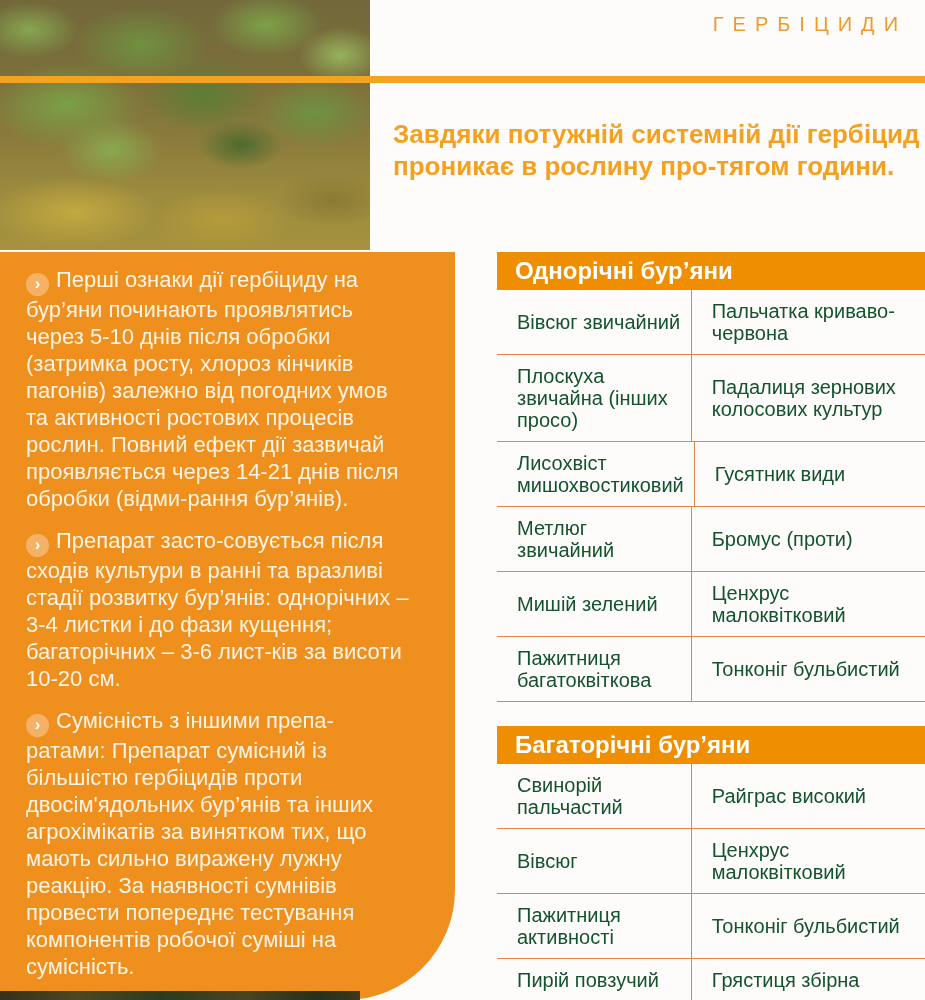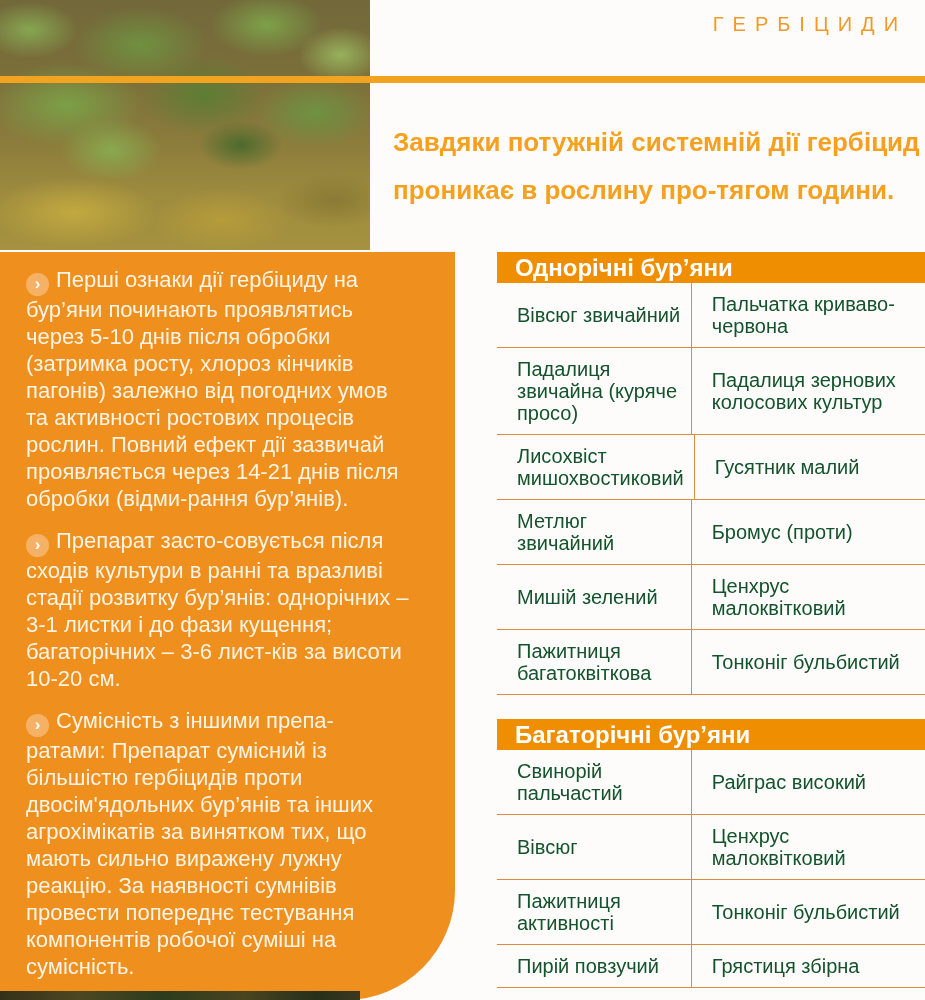--- a/index.html
+++ b/index.html
@@ -44,21 +44,21 @@
   }
   .page-title {
     position:absolute; top:13px; right:18px;
     font-size:20px; font-weight:500; letter-spacing:9px;
     color:#F09A28; white-space:nowrap;
   }
 
   
   .intro {
     position:absolute; left:393px; top:118px; width:528px;
-    font-size:26px; line-height:48px; font-weight:700;
+    font-size:26px; line-height:32px; font-weight:700;
     color:#F5A01E;
   }
 
   
   .info-box {
     position:absolute; left:0; top:252px; width:455px; height:748px;
     background:#EF901E;
     border-radius:0 0 110px 0;
     padding:14px 42px 14px 26px;
     color:#FDF4E6;
@@ -75,21 +75,21 @@
   }
   .bullet-icon span { position:relative; top:-1px; }
 
   
   .tables-col { position:absolute; left:497px; top:252px; width:428px; }
   .wtable { width:100%; }
   .wtable + .wtable { margin-top:24px; }
   .wtable-header {
     background:#EF8E00; color:#FFFFFF;
     font-size:24px; font-weight:700;
-    height:31px; display:flex; align-items:center;
+    height:38px; display:flex; align-items:center;
     padding-left:18px;
   }
   .wrow { display:flex; border-bottom:1px solid #DD8A3F; }
   .wcell {
     font-size:20px; line-height:22px; color:#14532d;
     padding:10px 10px 10px 20px;
     display:flex; align-items:center;
   }
   .wcell.left  { width:208px; }
   .wcell.right { width:252px; border-left:1px solid #DD8A3F; }
@@ -107,46 +107,46 @@
 
 <div class="info-box">
   <p class="bullet">
     <span class="bullet-icon">
         <span>›</span>
       </span><span>Перші ознаки дії гербіциду на бур’яни починають проявлятись через 5-10 днів після обробки (затримка росту, хлороз кінчиків пагонів) залежно від погодних умов та активності ростових процесів рослин. Повний ефект дії зазвичай проявляється через 14-21 днів після обробки (відми-рання бур’янів).</span>
   </p>
   <p class="bullet">
     <span class="bullet-icon">
         <span>›</span>
-      </span><span>Препарат засто-совується після сходів культури в ранні та вразливі стадії розвитку бур’янів: однорічних – 3-1 листки і до фази кущення; багаторічних – 3-6 лист-ків за висоти 10-20 см.</span>
+      </span><span>Препарат засто-совується після сходів культури в ранні та вразливі стадії розвитку бур’янів: однорічних – 3-4 листки і до фази кущення; багаторічних – 3-6 лист-ків за висоти 10-20 см.</span>
   </p>
   <p class="bullet">
     <span class="bullet-icon">
         <span>›</span>
       </span><span>Сумісність з іншими препа-ратами: Препарат сумісний із більшістю гербіцидів проти двосім'ядольних бур’янів та інших агрохімікатів за винятком тих, що мають сильно виражену лужну реакцію. За наявності сумнівів провести попереднє тестування компонентів робочої суміші на сумісність.</span>
   </p>
 </div>
 
 <div class="photo-bottom"></div>
 
 <div class="tables-col">
 
   <div class="wtable">
     <div class="wtable-header">Однорічні бур’яни</div>
     <div class="wrow">
       <div class="wcell left">Вівсюг звичайний</div>
       <div class="wcell right">Пальчатка криваво-червона</div>
     </div>
     <div class="wrow">
-      <div class="wcell left">Падалиця звичайна (куряче просо)</div>
+      <div class="wcell left">Плоскуха звичайна (інших просо)</div>
       <div class="wcell right">Падалиця зернових колосових культур</div>
     </div>
     <div class="wrow">
       <div class="wcell left">Лисохвіст мишохвостиковий</div>
-      <div class="wcell right">Гусятник малий</div>
+      <div class="wcell right">Гусятник види</div>
     </div>
     <div class="wrow">
       <div class="wcell left">Метлюг звичайний</div>
       <div class="wcell right">Бромус (проти)</div>
     </div>
     <div class="wrow">
       <div class="wcell left">Мишій зелений</div>
       <div class="wcell right">Ценхрус малоквітковий</div>
     </div>
     <div class="wrow">

